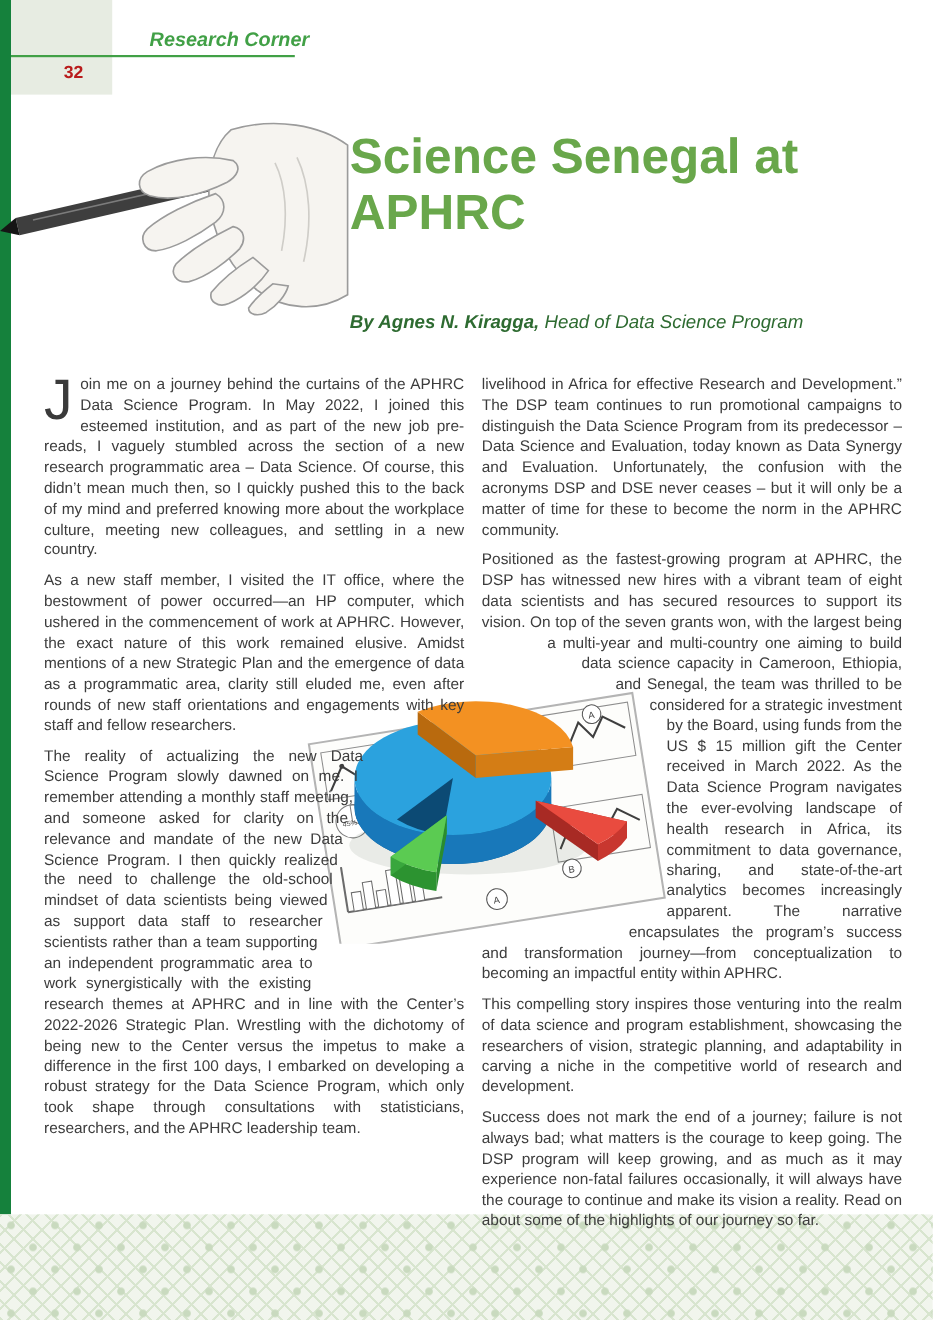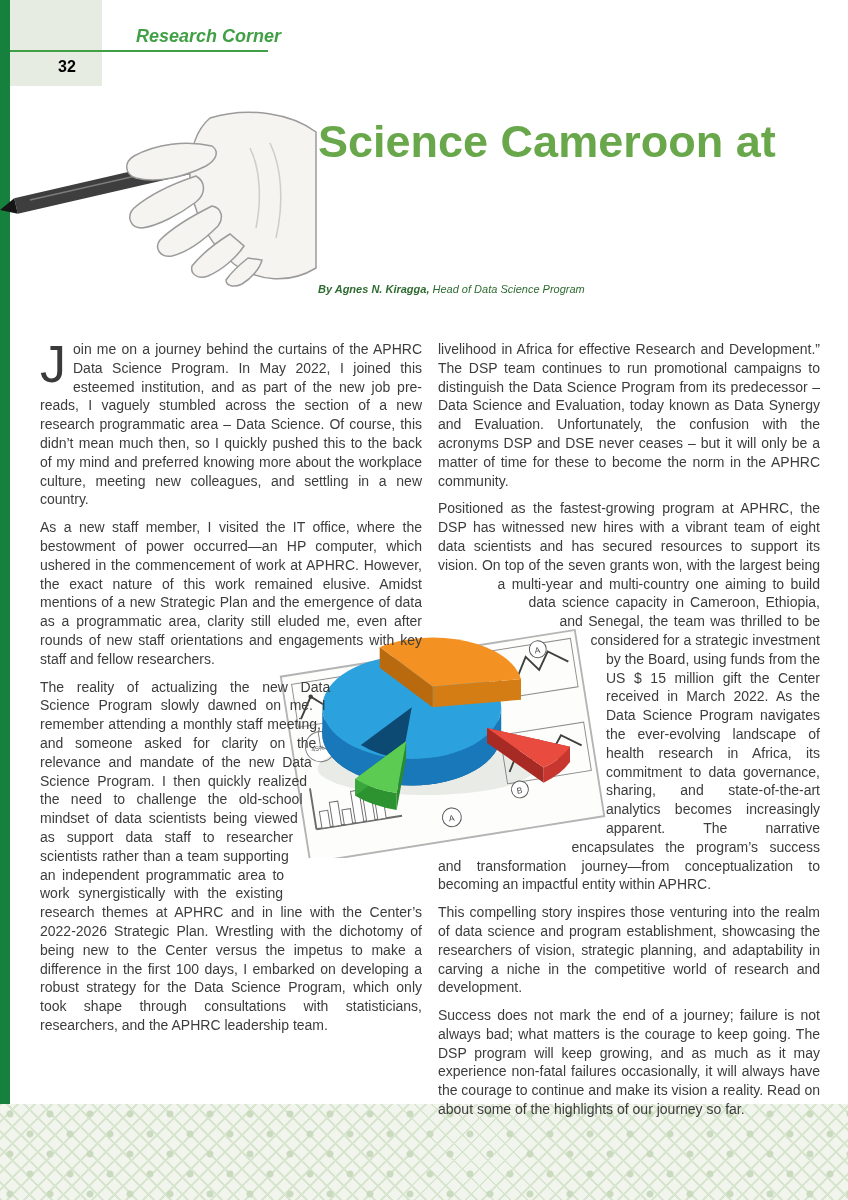--- a/index.html
+++ b/index.html
@@ -5,27 +5,27 @@
   * { margin:0; padding:0; box-sizing:border-box; }
   html,body { width:848px; height:1200px; }
   body {
     position:relative; background:#ffffff; overflow:hidden;
     font-family:"Liberation Sans", sans-serif; color:#3c3c3c;
   }
   .left-bar { position:absolute; left:0; top:0; width:10px; height:1104px; background:#15813c; }
   .corner-tint { position:absolute; left:10px; top:0; width:92px; height:86px; background:#e7ece2; }
   .header-rule { position:absolute; left:10px; top:50px; width:258px; height:2px; background:#41a046; }
   .section-label { position:absolute; left:116px; top:26px; font-size:18px; font-weight:bold; font-style:italic; color:#41a046;margin-left:20px; }
-  .page-number { position:absolute; left:58px; top:58px; font-size:16px; font-weight:bold; color:#000000; }
+  .page-number { position:absolute; left:58px; top:58px; font-size:16px; font-weight:bold; color:#b91c1c; }
 
   .hand-illo { position:absolute; left:0; top:88px; width:318px; height:240px; z-index:1; }
 
   .title { position:absolute; left:318px; top:116px; width:514px; color:#69a74b; font-weight:bold; font-size:45px; line-height:51px; letter-spacing:0; }
   .title .tl { display:block; }
-  .byline { position:absolute; left:318px; top:283px; width:514px; font-size:11px; font-style:italic; color:#2e6b31; }
+  .byline { position:absolute; left:318px; top:283px; width:514px; font-size:17px; font-style:italic; color:#2e6b31; }
   .byline .name { font-weight:bold; }
 
   .body-columns { position:absolute; left:40px; top:340px; width:780px; display:flex; gap:16px; z-index:2; }
   .col { width:382px; font-size:14px; line-height:18.8px; text-align:justify; }
   .col p { margin-bottom:9px; }
   .dropcap { float:left; font-size:52px; line-height:44px; padding:2px 7px 0 0; color:#3a3a3a; }
   .wrap-right { float:right; width:150px; height:212px;
     shape-outside: polygon(70px 0px, 150px 0px, 150px 212px, 18px 212px); shape-margin:7px; }
   .wrap-left { float:left; width:168px; height:372px;
     shape-outside: polygon(0px 94px, 56px 100px, 168px 168px, 168px 328px, 64px 338px, 0px 350px); shape-margin:7px; }
@@ -66,21 +66,22 @@
       <path d="M196,88 C172,96 148,108 134,120 C126,128 130,140 142,140 C158,138 180,126 196,114 C206,106 206,94 196,88 Z"></path>
       <path d="M212,118 C192,128 172,140 160,152 C154,160 160,170 172,168 C188,164 206,150 218,138 C224,130 222,120 212,118 Z"></path>
       <path d="M230,146 C214,156 200,168 192,178 C190,186 198,192 208,188 C222,182 236,170 244,158 Z"></path>
       <path d="M248,170 C238,178 230,186 226,192 C226,198 234,200 242,196 C252,190 260,180 262,172 Z"></path>
       <path d="M250,60 C260,80 262,110 256,140" fill="none" stroke="#cfcdc8"></path>
       <path d="M270,55 C282,80 284,115 276,150" fill="none" stroke="#cfcdc8"></path>
     </g>
   </svg>
 
   <h1 class="title">
-    <span class="tl">Science Cameroon at</span>
+    <span class="tl">Science Senegal at</span>
+    <span class="tl">APHRC</span>
   </h1>
 
   <div class="byline"><span class="name">By Agnes N. Kiragga,</span><span class="role"> Head of Data Science Program</span></div>
 
   <div class="body-columns">
     <div class="col">
       <p><span class="dropcap">J</span><span>oin me on a journey behind the curtains of the APHRC Data Science Program. In May 2022, I joined this esteemed institution, and as part of the new job pre-reads, I vaguely stumbled across the section of a new research programmatic area – Data Science. Of course, this didn’t mean much then, so I quickly pushed this to the back of my mind and preferred knowing more about the workplace culture, meeting new colleagues, and settling in a new country.</span></p>
       <p><span>As a new staff member, I visited the IT office, where the bestowment of power occurred—an HP computer, which ushered in the commencement of work at APHRC. However, the exact nature of this work remained elusive. Amidst mentions of a new Strategic Plan and the emergence of data as a programmatic area, clarity still eluded me, even after rounds of new staff orientations and engagements with key staff and fellow researchers.</span></p>
       <p><span class="wrap-right"></span><span>The reality of actualizing the new Data Science Program slowly dawned on me. I remember attending a monthly staff meeting, and someone asked for clarity on the relevance and mandate of the new Data Science Program. I then quickly realized the need to challenge the old-school mindset of data scientists being viewed as support data staff to researcher scientists rather than a team supporting an independent programmatic area to work synergistically with the existing research themes at APHRC and in line with the Center’s 2022-2026 Strategic Plan. Wrestling with the dichotomy of being new to the Center versus the impetus to make a difference in the first 100 days, I embarked on developing a robust strategy for the Data Science Program, which only took shape through consultations with statisticians, researchers, and the APHRC leadership team.</span></p>
     </div>

